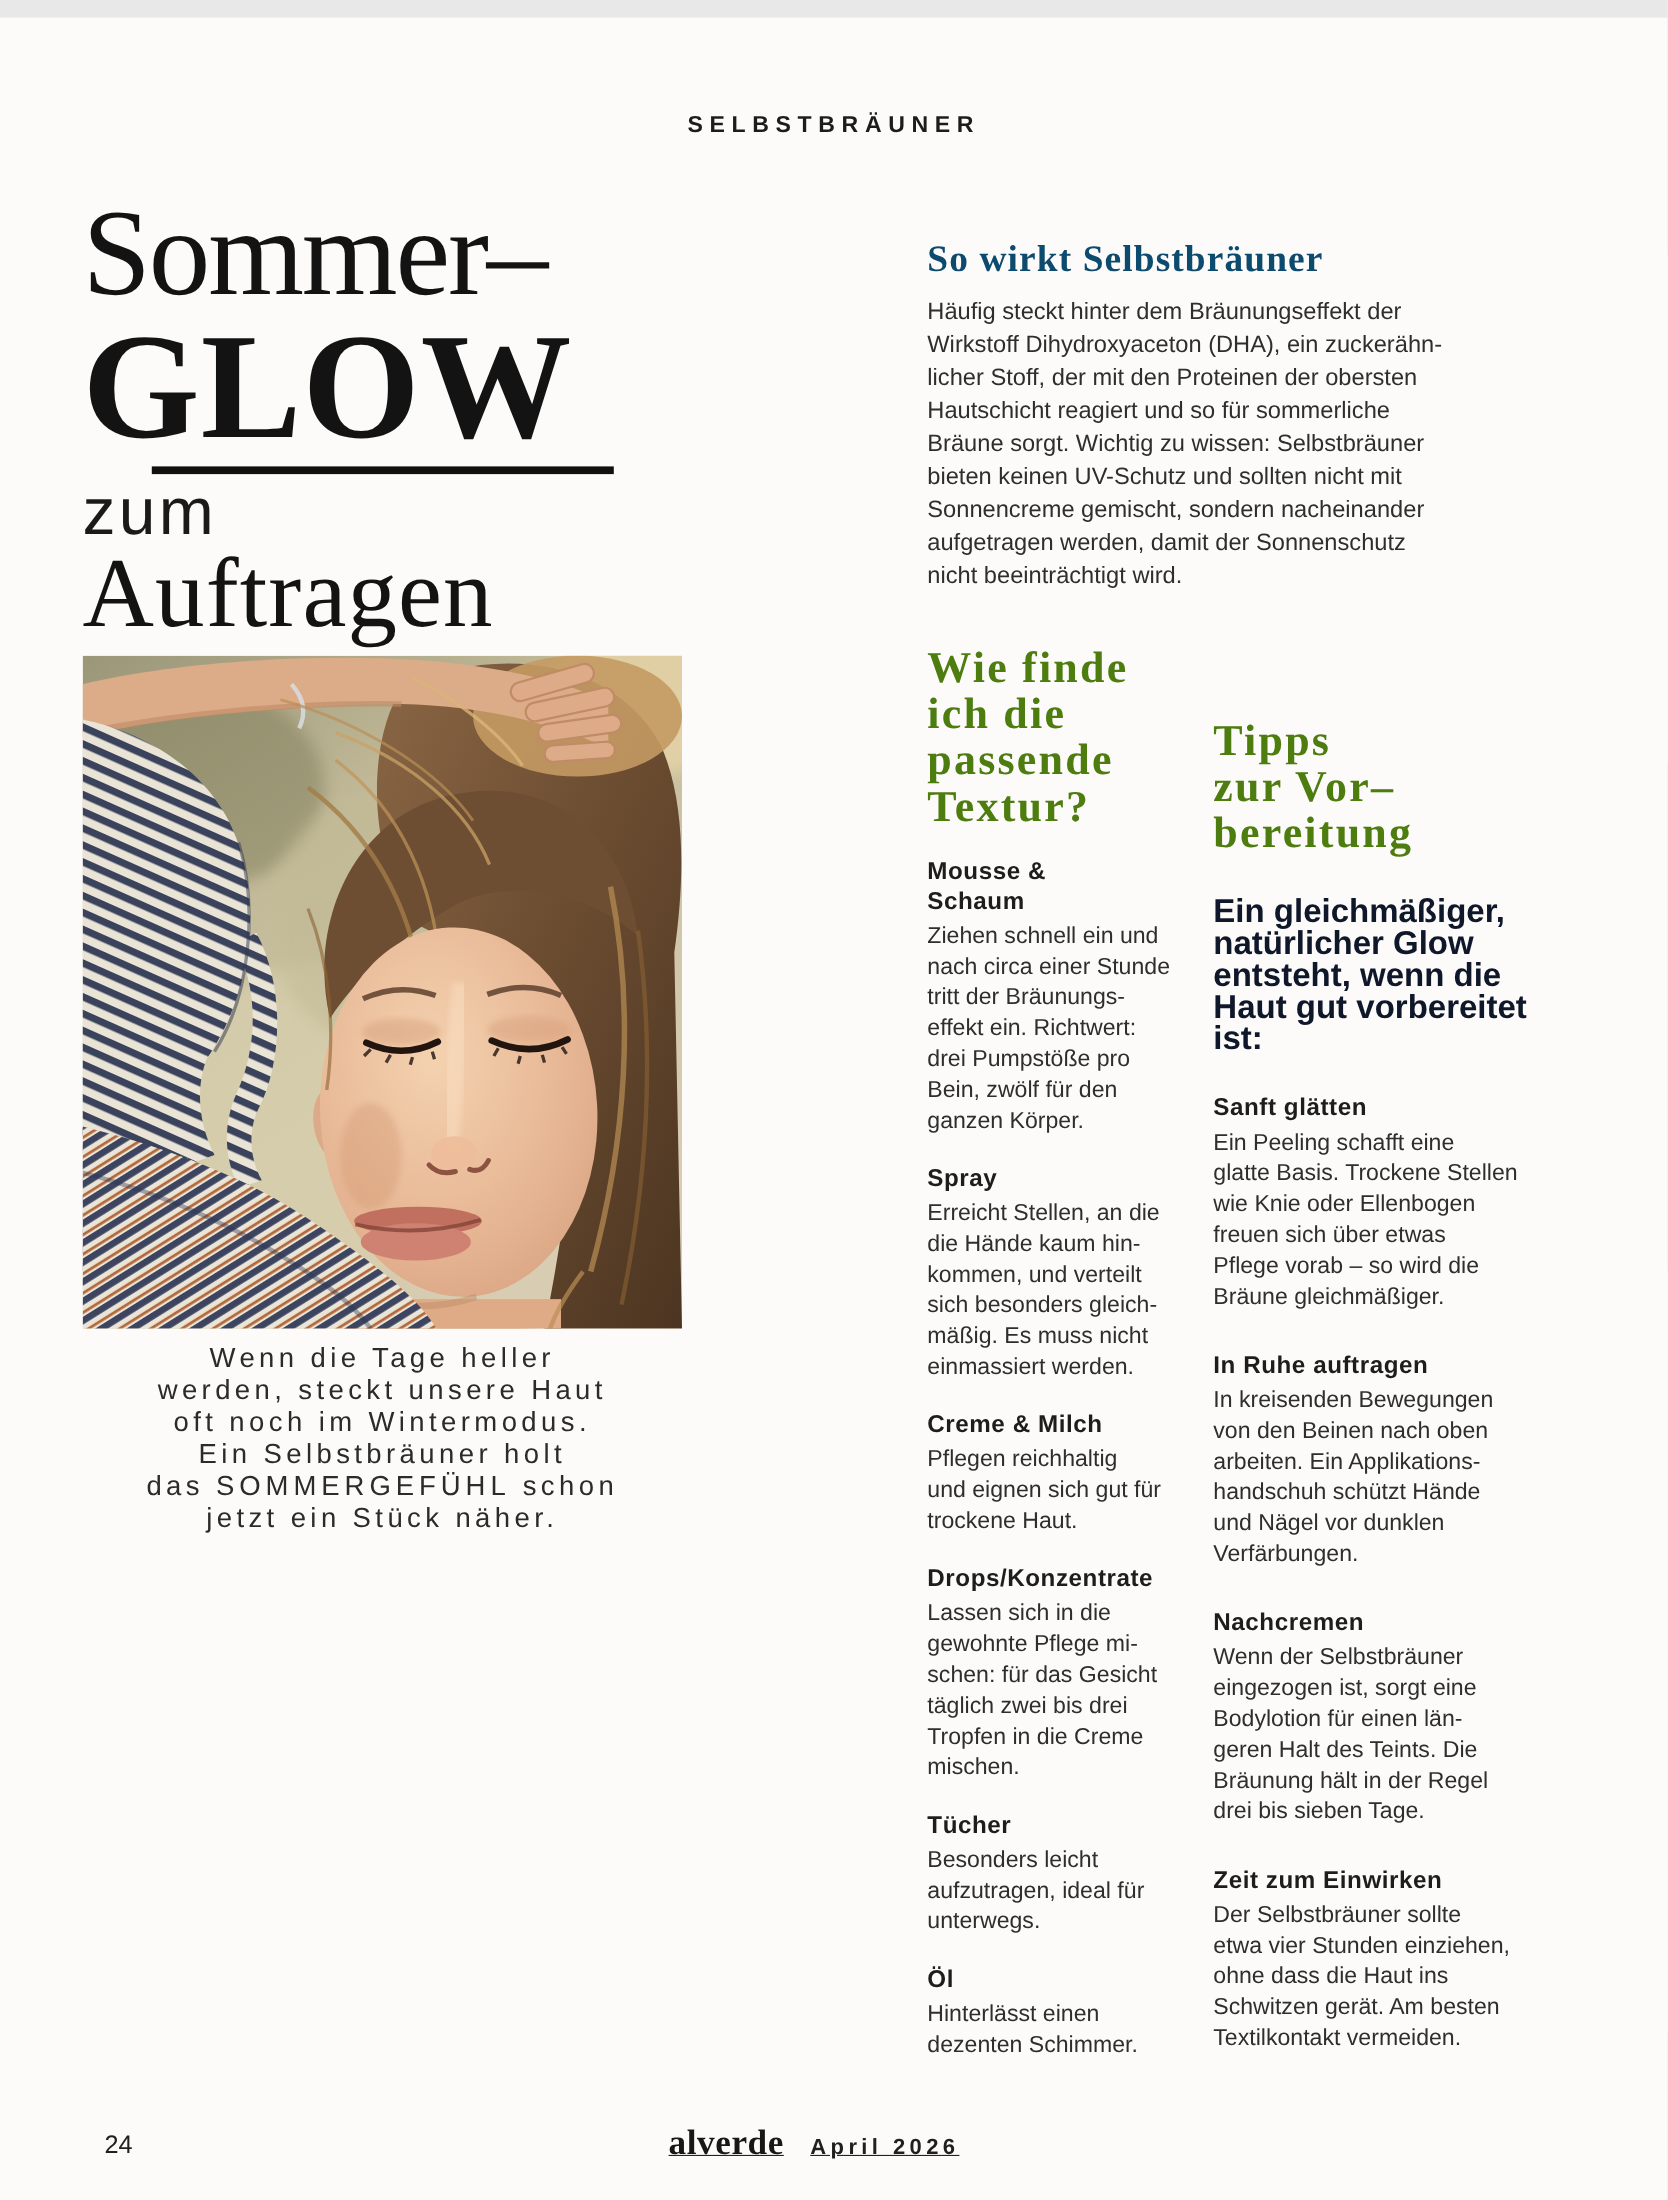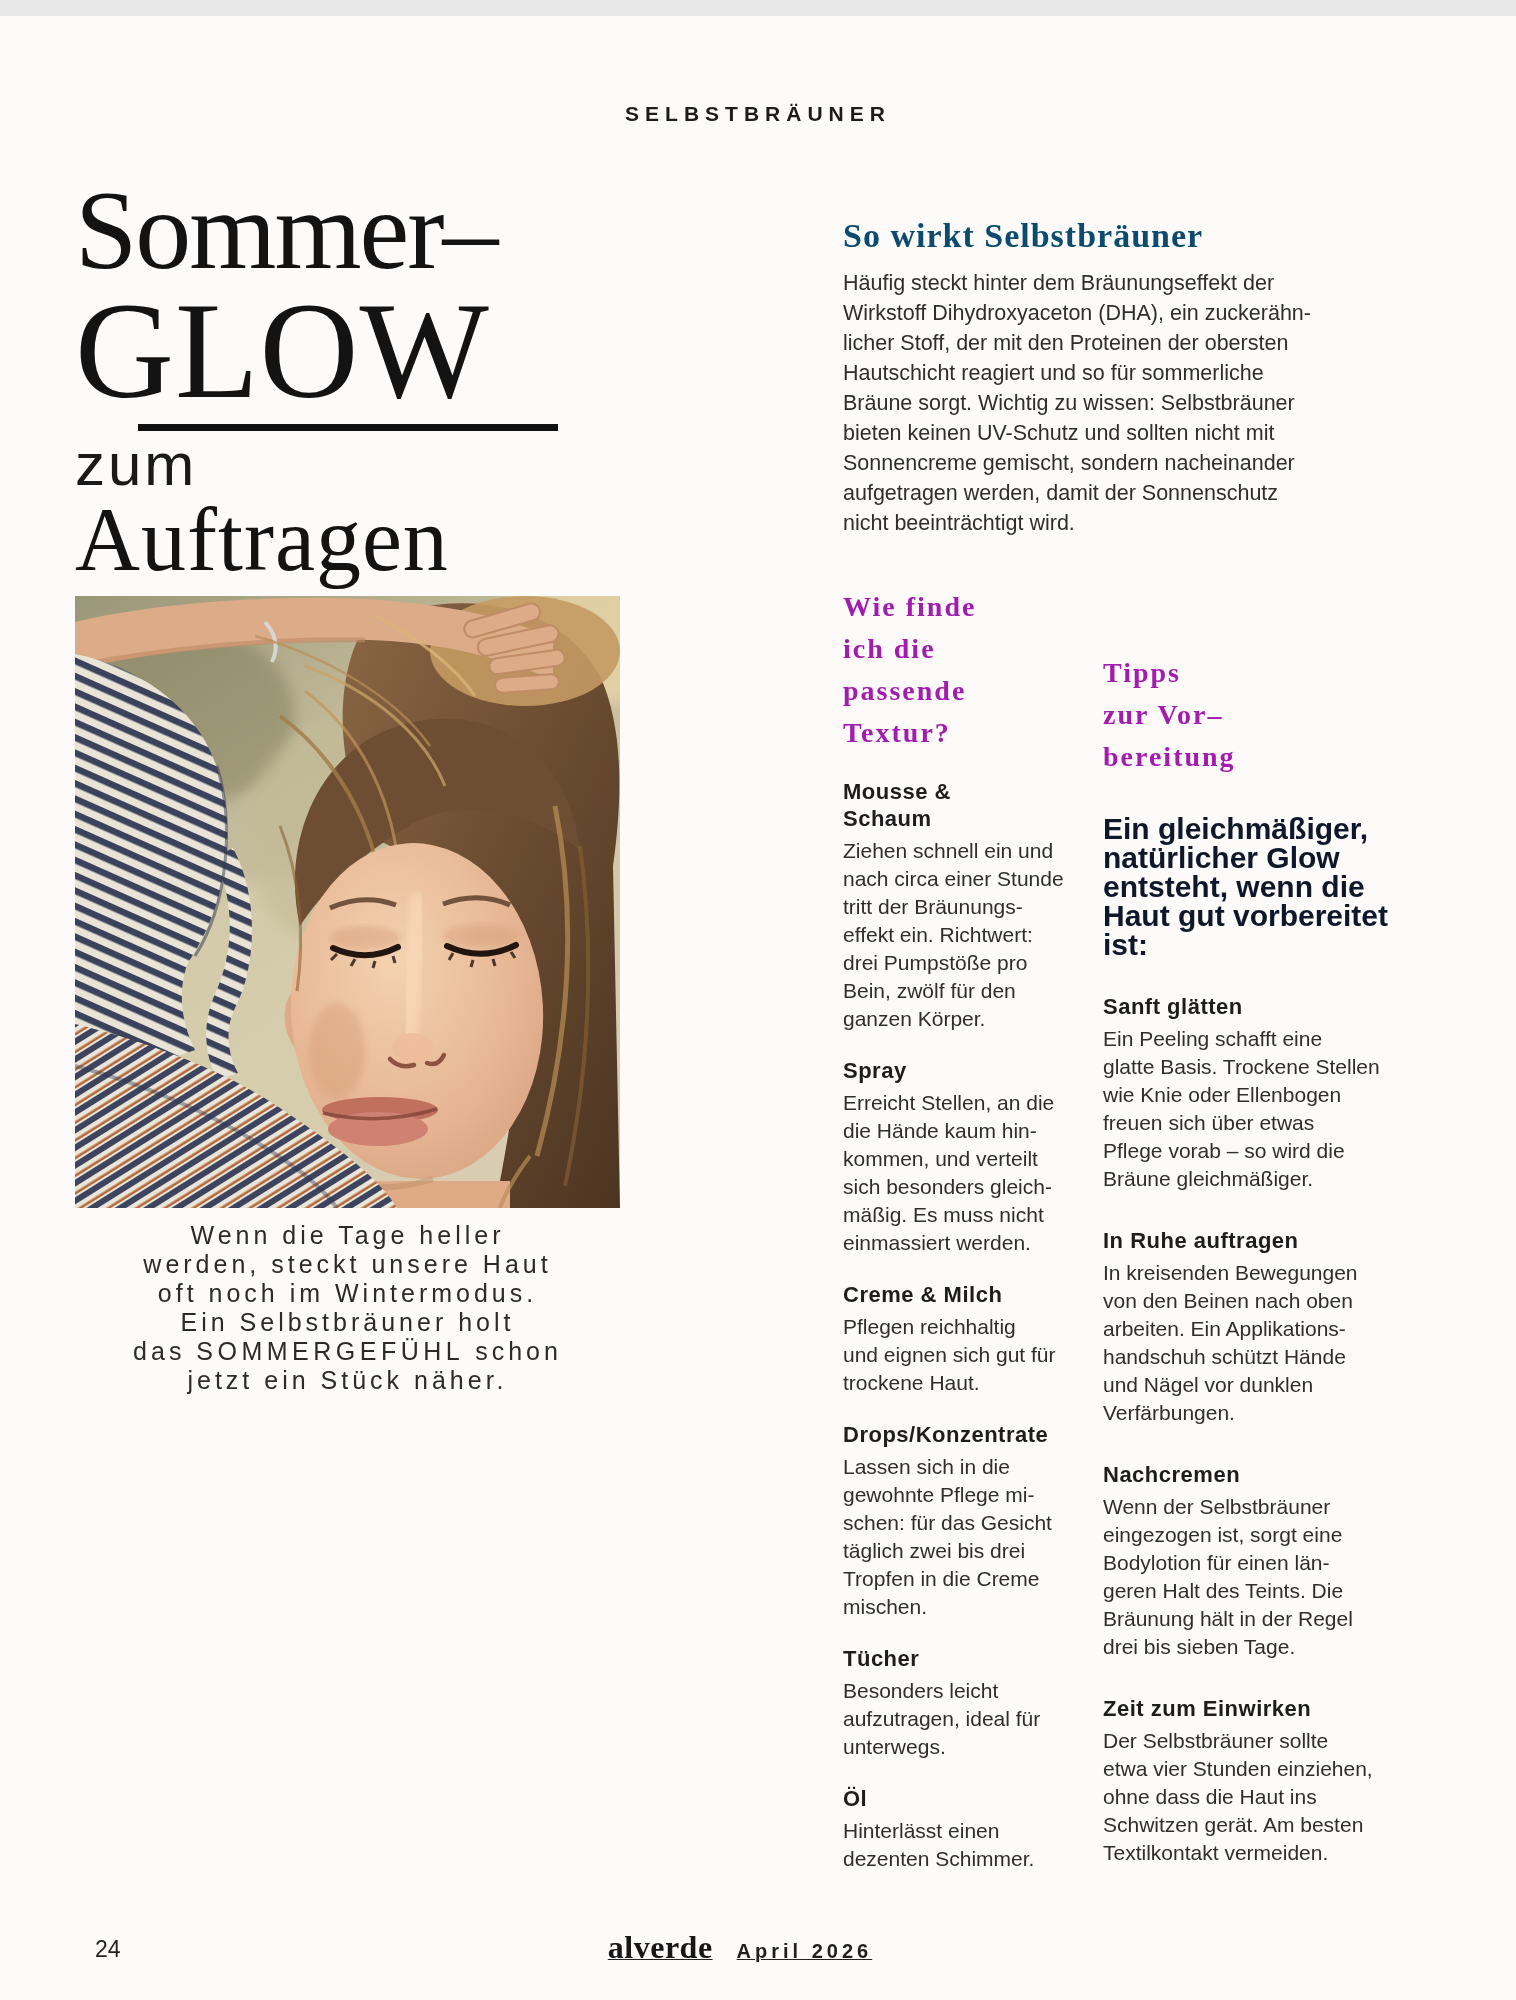--- a/index.html
+++ b/index.html
@@ -12,21 +12,21 @@
 
   
   .kicker{
     position:absolute;top:86px;left:0;right:0;text-align:center;
     font-size:21px;font-weight:700;letter-spacing:6px;color:#1c1c1c;
   }
 
   
   .title-block{position:absolute;left:75px;top:158px;width:545px;text-align:left;color:#131313;}
   .t1{font-family:"Liberation Serif","DejaVu Serif",serif;font-size:112px;line-height:1.0;font-weight:400;letter-spacing:-2px;white-space:nowrap;}
-  .t2{font-family:"Liberation Serif","DejaVu Serif",serif;font-size:137px;line-height:0.95;font-weight:400;letter-spacing:1px;}
+  .t2{font-family:"Liberation Serif","DejaVu Serif",serif;font-size:137px;line-height:0.95;font-weight:700;letter-spacing:1px;}
   .rule{width:420px;height:7px;background:#101010;margin:8px auto 0;}
   .t3{font-size:60px;line-height:1.0;font-weight:400;letter-spacing:3px;margin-top:4px;color:#1a1a1a;}
   .t4{font-family:"Liberation Serif","DejaVu Serif",serif;font-size:90px;line-height:1.0;font-weight:500;letter-spacing:1px;}
 
   
   .photo{position:absolute;left:75px;top:580px;width:545px;height:612px;overflow:hidden;}
   .photo svg{display:block;}
 
   
   .caption{
@@ -41,21 +41,21 @@
     font-family:"Liberation Serif","DejaVu Serif",serif;
     font-size:34px;font-weight:700;letter-spacing:1px;color:#0c4a6e;line-height:1.15;
   }
   .intro-body{margin-top:13px;font-size:21.5px;line-height:30px;color:#2e2e2e;white-space:pre-line;}
 
   
   .col-texture{position:absolute;left:843px;top:570px;width:250px;}
   .col-tips{position:absolute;left:1103px;top:636px;width:310px;}
   .col-heading{
     font-family:"Liberation Serif","DejaVu Serif",serif;
-    font-size:28px;line-height:42px;font-weight:700;letter-spacing:2px;color:#a21caf;white-space:pre-line;
+    font-size:40px;line-height:42px;font-weight:700;letter-spacing:2px;color:#4d7c0f;white-space:pre-line;
   }
   .lead{margin-top:36px;font-size:30px;line-height:29px;font-weight:700;color:#0f172a;white-space:pre-line;}
   .item-label{margin-top:24px;font-size:22px;line-height:27px;font-weight:700;letter-spacing:0.5px;color:#1d1d1d;white-space:pre-line;}
   .col-tips .item-label{margin-top:34px;}
   .item-body{margin-top:5px;font-size:21px;line-height:28px;color:#2e2e2e;white-space:pre-line;}
 
   
   .page-num{position:absolute;left:95px;top:1920px;font-size:23px;color:#1f1f1f;}
   .footer-brand{position:absolute;left:0;right:36px;top:1913px;text-align:center;white-space:nowrap;text-decoration:underline;}
   .brand-logo{font-family:"Liberation Serif","DejaVu Serif",serif;font-size:32px;font-weight:800;letter-spacing:0.5px;color:#171717;}

